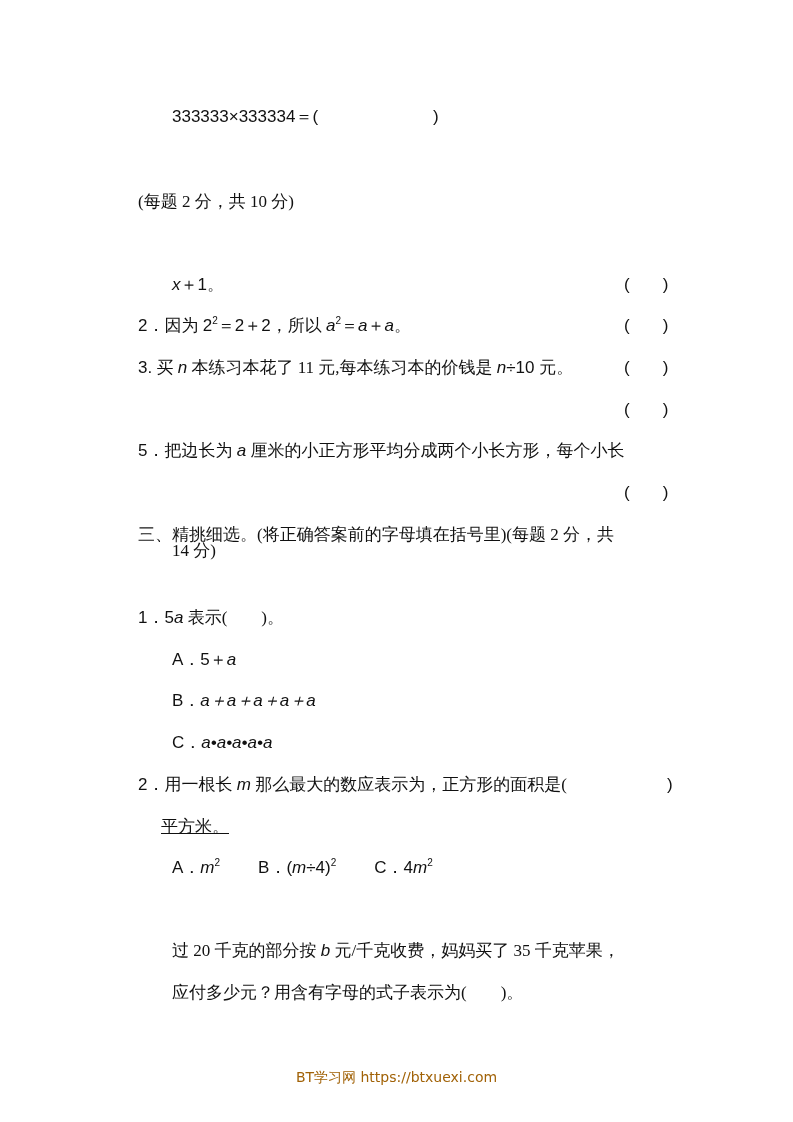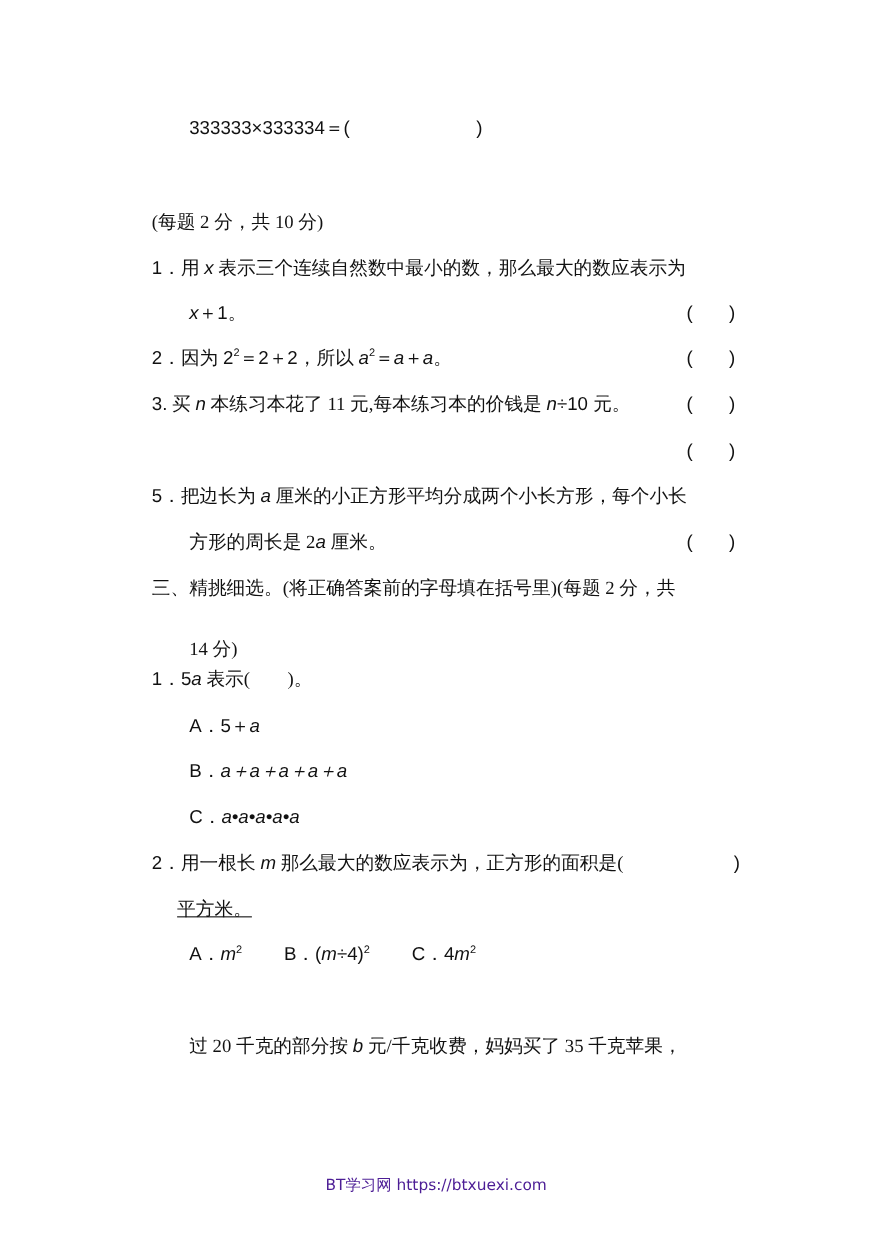--- a/index.html
+++ b/index.html
@@ -45,66 +45,60 @@
       white-space: pre;
     }
     .footer {
       position: absolute;
       left: 0;
       width: 793px;
       top: 1069px;
       text-align: center;
       font-family: "DejaVu Sans", "Liberation Sans", sans-serif;
       font-size: 14px;
-      color: #4c1d95;
+      color: #a16207;
     }
     .gap { display: inline-block; }
   </style>
 </head>
 <body>
 
 <div class="page">
 
   <div class="line sans" style="left:172px; top:106px;">
     <span>333333×333334＝(</span>
   </div>
   <div class="blank-paren" style="left:433px; top:106px;">)</div>
 
   <div class="line serif" style="left:138px; top:191px;">(每题 2 分，共 10 分)</div>
 
-  <div class="line" style="left:138px; top:233px;">
-    <span class="sans">1．</span><span class="serif">用 </span><span class="sans it">x</span><span class="serif"> 表示三个连续自然数中最小的数，那么最大的数应表示为</span>
-  </div>
   <div class="line sans" style="left:172px; top:274px;">
     <span class="it">x</span><span>＋1。</span>
   </div>
   <div class="blank-paren" style="left:624px; top:274px;">(&nbsp;&nbsp;&nbsp;&nbsp;&nbsp;&nbsp;&nbsp;)</div>
 
   <div class="line" style="left:138px; top:315px;">
     <span class="sans">2．</span><span class="serif">因为 </span><span class="sans">2</span><sup class="sans">2</sup><span class="sans">＝2＋2</span><span class="serif">，所以 </span><span class="sans it">a</span><sup class="sans">2</sup><span class="sans">＝</span><span class="sans it">a</span><span class="sans">＋</span><span class="sans it">a</span><span class="serif">。</span>
   </div>
   <div class="blank-paren" style="left:624px; top:315px;">(&nbsp;&nbsp;&nbsp;&nbsp;&nbsp;&nbsp;&nbsp;)</div>
 
   <div class="line" style="left:138px; top:357px;">
     <span class="sans">3.</span><span class="serif"> 买 </span><span class="sans it">n</span><span class="serif"> 本练习本花了 11 元,每本练习本的价钱是 </span><span class="sans it">n</span><span class="sans">÷10 元。</span>
   </div>
   <div class="blank-paren" style="left:624px; top:357px;">(&nbsp;&nbsp;&nbsp;&nbsp;&nbsp;&nbsp;&nbsp;)</div>
 
   <div class="blank-paren" style="left:624px; top:399px;">(&nbsp;&nbsp;&nbsp;&nbsp;&nbsp;&nbsp;&nbsp;)</div>
 
   <div class="line" style="left:138px; top:440px;">
     <span class="sans">5．</span><span class="serif">把边长为 </span><span class="sans it">a</span><span class="serif"> 厘米的小正方形平均分成两个小长方形，每个小长</span>
   </div>
-  <div class="line" style="left:172px; top:482px;">
-    <span class="serif">方形的周长是 2</span><span class="sans it">a</span><span class="serif"> 厘米。</span>
-  </div>
   <div class="blank-paren" style="left:624px; top:482px;">(&nbsp;&nbsp;&nbsp;&nbsp;&nbsp;&nbsp;&nbsp;)</div>
 
   <div class="line serif" style="left:138px; top:524px;">三、精挑细选。(将正确答案前的字母填在括号里)(每题 2 分，共</div>
-  <div class="line serif" style="left:172px; top:579px;text-align:center;">14 分)</div>
+  <div class="line serif" style="left:172px; top:540px;text-align:center;">14 分)</div>
 
   <div class="line" style="left:138px; top:607px;">
     <span class="sans">1．</span><span class="sans">5</span><span class="sans it">a</span><span class="serif"> 表示(　　)。</span>
   </div>
   <div class="line sans" style="left:172px; top:649px;">
     <span>A．</span><span>5＋</span><span class="it">a</span>
   </div>
   <div class="line sans" style="left:172px; top:690px;">
     <span>B．</span><span class="it">a＋a＋a＋a＋a</span>
   </div>
@@ -118,15 +112,16 @@
   <div class="blank-paren" style="left:667px; top:774px;">)</div>
   <div class="line serif" style="left:161px; top:816px;text-decoration:underline;">平方米。</div>
 
   <div class="line sans" style="left:172px; top:857px;">
     <span><span>A．</span><span class="it">m</span><sup>2</sup></span><span class="gap" style="width:38px;"></span><span><span>B．</span><span>(</span><span class="it">m</span><span>÷4)</span><sup>2</sup></span><span class="gap" style="width:38px;"></span><span><span>C．</span><span>4</span><span class="it">m</span><sup>2</sup></span>
   </div>
 
   <div class="line" style="left:172px; top:940px;">
     <span class="serif">过 20 千克的部分按 </span><span class="sans it">b</span><span class="serif"> 元/千克收费，妈妈买了 35 千克苹果，</span>
   </div>
+  <div class="line serif" style="left:172px; top:982px;">应付多少元？用含有字母的式子表示为(　　)。</div>
 
   <div class="footer">BT学习网 https://btxuexi.com</div>
 </div>
 
 </body></html>

